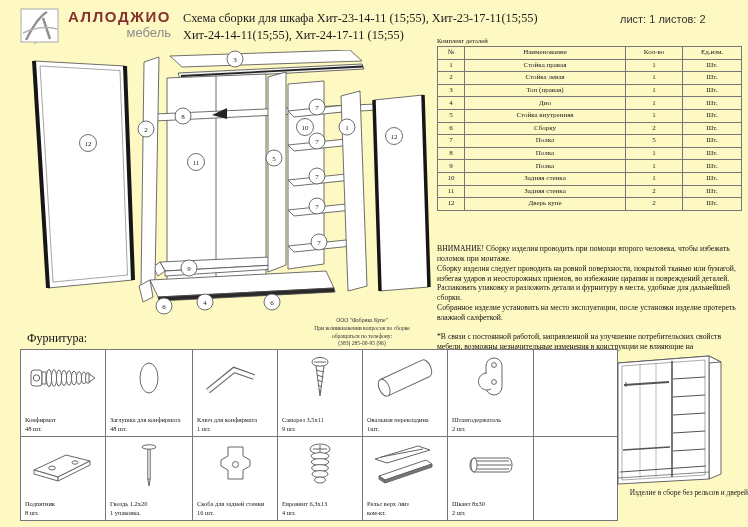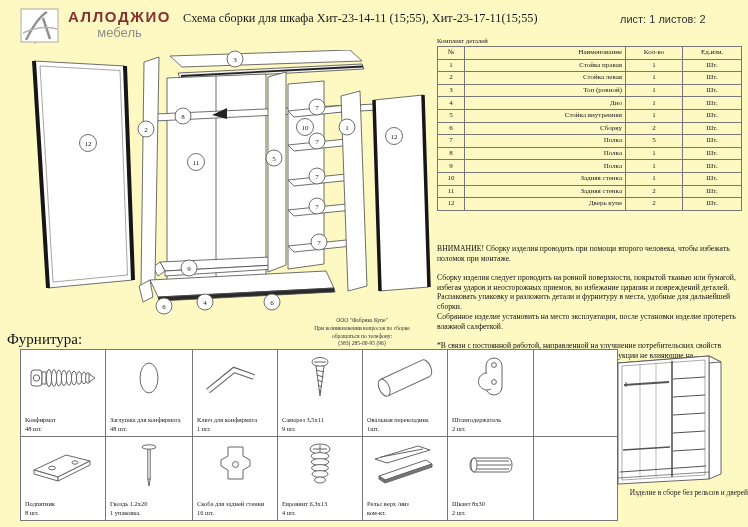--- a/index.html
+++ b/index.html
@@ -2,46 +2,46 @@
 <html><head>
 <meta charset="utf-8">
 <style>
   html,body{margin:0;padding:0;background:#e8e8e8}
   .page{position:relative;width:748px;height:527px;background:#fef9c3;font-family:"Liberation Serif",serif;color:#1a1a1a;overflow:hidden}
 
   
   .logo{position:absolute;left:20px;top:8px;display:flex;align-items:flex-start;gap:8px}
   .logo-mark{width:40px;height:36px}
   .brand{font-family:"Liberation Sans",sans-serif;font-weight:bold;font-size:15px;letter-spacing:1.6px;color:#84322e}
-  .brand-sub{font-family:"Liberation Sans",sans-serif;font-size:13px;color:#8d8d8d;text-align:center}
+  .brand-sub{font-family:"Liberation Sans",sans-serif;font-size:13px;color:#8d8d8d;text-align:right}
   .title{position:absolute;left:183px;top:10px;font-size:12.3px;line-height:1.35;white-space:nowrap}
   .sheetinfo{position:absolute;left:620px;top:13px;font-family:"Liberation Sans",sans-serif;font-size:11px;color:#333}
   .sheetinfo span + span{margin-left:0}
 
   
   .diagram{position:absolute;left:20px;top:50px}
   .contact{position:absolute;left:298px;top:317px;width:128px;text-align:center;font-size:5.6px;line-height:1.4;color:#333}
 
   
   .parts{position:absolute;left:437px;top:37px;width:305px}
   .parts-caption{font-size:6.6px;margin-bottom:2px}
   .parts-t{border-collapse:collapse;width:100%}
   .parts-t td,.parts-t th{border:1px solid #777;font-size:7px;font-weight:normal;height:11.6px;padding:0 3px;text-align:center;line-height:1;color:#222}
-  .parts-t .name{text-align:right}
+  .parts-t .name{text-align:center}
   .parts-t .cnum{width:20px}
   .parts-t .cqty{width:50px}
   .parts-t .cunit{width:52px}
 
   
   .notes{position:absolute;left:437px;top:244px;width:308px;font-size:7.7px;line-height:1.28;color:#111}
-  .note.warn{margin-bottom:9px}
+  .note.warn{}
   .note.last{margin-top:9px}
 
   
-  .hw-caption{position:absolute;left:7px;top:331px;font-size:15px;color:#111}
+  .hw-caption{position:absolute;left:27px;top:331px;font-size:12px;color:#111}
   .hw-table{position:absolute;left:20px;top:349px;display:grid;grid-template-columns:85px 87px 85px 85px 85px 86px 84px;grid-template-rows:87px 84px;border-top:1px solid #777;border-left:1px solid #777}
   .hw-cell{border-right:1px solid #777;border-bottom:1px solid #777;position:relative;background:#fff}
   .hw-img{height:56px;display:flex;align-items:center;justify-content:center}
   .hw-label{position:absolute;left:4px;bottom:3px;right:2px;font-size:6.4px;line-height:1.3;color:#222}
   .assembled{position:absolute;left:612px;top:351px}
   .assembled-caption{position:absolute;left:582px;top:488px;width:166px;text-align:right;font-size:7.4px;color:#222;white-space:nowrap}
 
   svg .callout-label{font-family:"Liberation Serif",serif}
 </style>
 </head>
@@ -58,20 +58,21 @@
       <path d="M16,34 L13,39" stroke="#b5b5b5" stroke-width="1.2" fill="none"></path>
     </svg>
     <div class="logo-text">
       <div class="brand">АЛЛОДЖИО</div>
       <div class="brand-sub">мебель</div>
     </div>
   </div>
 
   <div class="title">
     <div>Схема сборки для шкафа Хит-23-14-11 (15;55), Хит-23-17-11(15;55)</div>
+    <div>Хит-24-14-11(15;55), Хит-24-17-11 (15;55)</div>
   </div>
 
   <div class="sheetinfo">
     <span>лист: 1</span>
     <span>листов: 2</span>
   </div>
 
   <svg class="diagram" width="412" height="282" viewBox="0 0 412 282">
     <g stroke="#4a4a4a" stroke-width="0.8" fill="#ffffff" stroke-linejoin="round">
 
@@ -217,21 +218,21 @@
             <td>Шт.</td>
           </tr>
       <tr>
             <td>2</td>
             <td class="name">Стойка левая</td>
             <td>1</td>
             <td>Шт.</td>
           </tr>
       <tr>
             <td>3</td>
-            <td class="name">Топ (ровной)</td>
+            <td class="name">Топ (правая)</td>
             <td>1</td>
             <td>Шт.</td>
           </tr>
       <tr>
             <td>4</td>
             <td class="name">Дно</td>
             <td>1</td>
             <td>Шт.</td>
           </tr>
       <tr>

